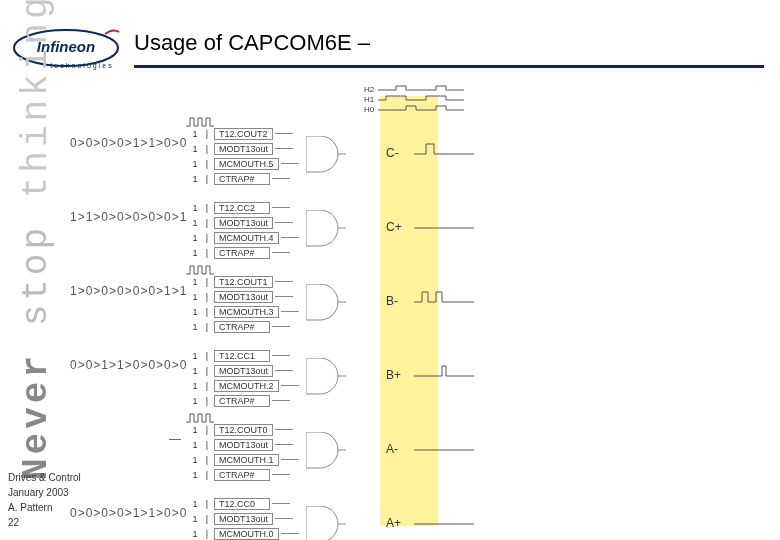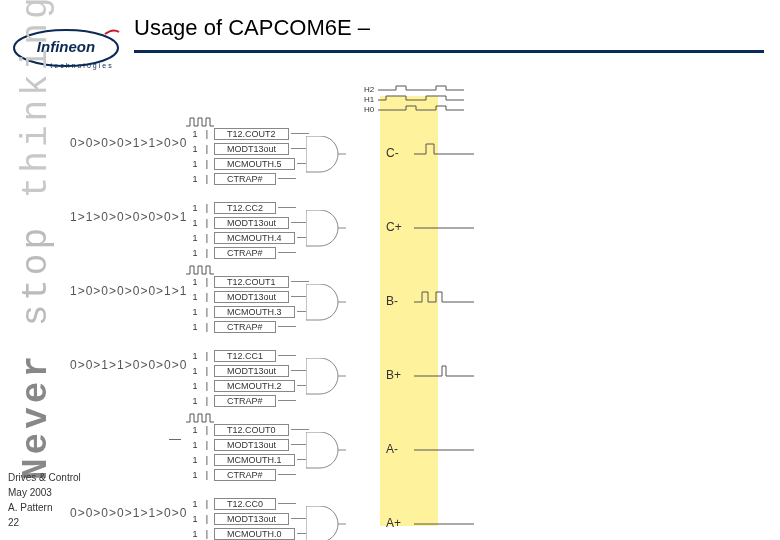--- a/index.html
+++ b/index.html
@@ -1,35 +1,35 @@
 <!DOCTYPE html>
 <html><head>
 <meta charset="utf-8">
 <style>
   * { margin: 0; padding: 0; box-sizing: border-box; }
   body { width: 780px; height: 540px; background: #fff; font-family: Arial, sans-serif; position: relative; overflow: hidden; }
   .logo { position: absolute; top: 26px; left: 10px; }
   .title-block { position: absolute; top: 14px; left: 134px; right: 16px; }
-  .title { font-size: 22px; line-height: 1.25; color: #000; }
+  .title { font-size: 22px; line-height: 1.25; color: #000; margin-top: 15px; }
   .hr { margin-top: 8px; height: 3px; background: #0b2a55; width: 100%; }
   .side-text { position: absolute; left: 16px; top: 120px; transform-origin: left top; transform: rotate(-90deg) translateX(-360px); font-size: 36px; letter-spacing: 4px; color: #c0c0c0; white-space: nowrap; font-family: "Courier New", monospace; }
   .side-text .never { color: #888; font-weight: bold; }
   .side-text .stop { color: #bbb; }
   .side-text .thinking { color: #c8c8c8; }
   .footer { position: absolute; left: 8px; bottom: 10px; font-size: 10px; line-height: 1.5; color: #333; }
   .diagram-area { position: absolute; left: 80px; top: 96px; width: 400px; height: 430px; }
   .yellow-band { position: absolute; top: 0; left: 300px; width: 58px; height: 430px; background: #fff29c; z-index: 0; }
   .group { position: absolute; left: 0; width: 100%; z-index: 1; }
   .seq-label { position: absolute; left: -10px; font-size: 12px; color: #555; letter-spacing: 1px; top: 10px; width: 112px; text-align: right; }
   .pulses { position: absolute; left: 106px; top: -2px; }
   .rows { position: absolute; left: 106px; top: 0; }
   .row { display: flex; align-items: center; height: 15px; font-size: 9px; color: #333; }
   .one { width: 18px; text-align: center; color: #333; }
   .tick { width: 6px; text-align: center; color: #333; }
-  .box { border: 1px solid #888; padding: 0 12px; height: 12px; line-height: 11px; margin-left: 4px; min-width: 56px; background: #fff; }
+  .box { border: 1px solid #888; padding: 0 4px; height: 12px; line-height: 11px; margin-left: 4px; min-width: 56px; background: #fff; }
   .wire { border-top: 1px solid #888; width: 18px; height: 0; margin-left: 2px; }
   .gate { position: absolute; left: 226px; }
   .out-label { position: absolute; left: 306px; font-size: 12px; color: #333; }
   .out-wave { position: absolute; left: 334px; }
   .mini-wave { stroke: #555; stroke-width: 1; fill: none; }
   .hall-block { position: absolute; top: -12px; left: 274px; }
 </style>
 </head>
 <body>
 
@@ -50,21 +50,21 @@
 <div class="side-text">
   <span class="never">Never</span>
   <span> </span>
   <span class="stop">stop</span>
   <span> </span>
   <span class="thinking">thinking</span>
 </div>
 
 <div class="footer">
   <div>Drives &amp; Control</div>
-  <div>May 2003</div>
+  <div>January 2003</div>
   <div>A. Pattern</div>
   <div>22</div>
 </div>
 
 <div class="diagram-area">
   <div class="yellow-band"></div>
 
   <div class="hall-block">
     <svg width="120" height="36">
       <text x="10" y="8" font-size="8" fill="#333">H2</text>

